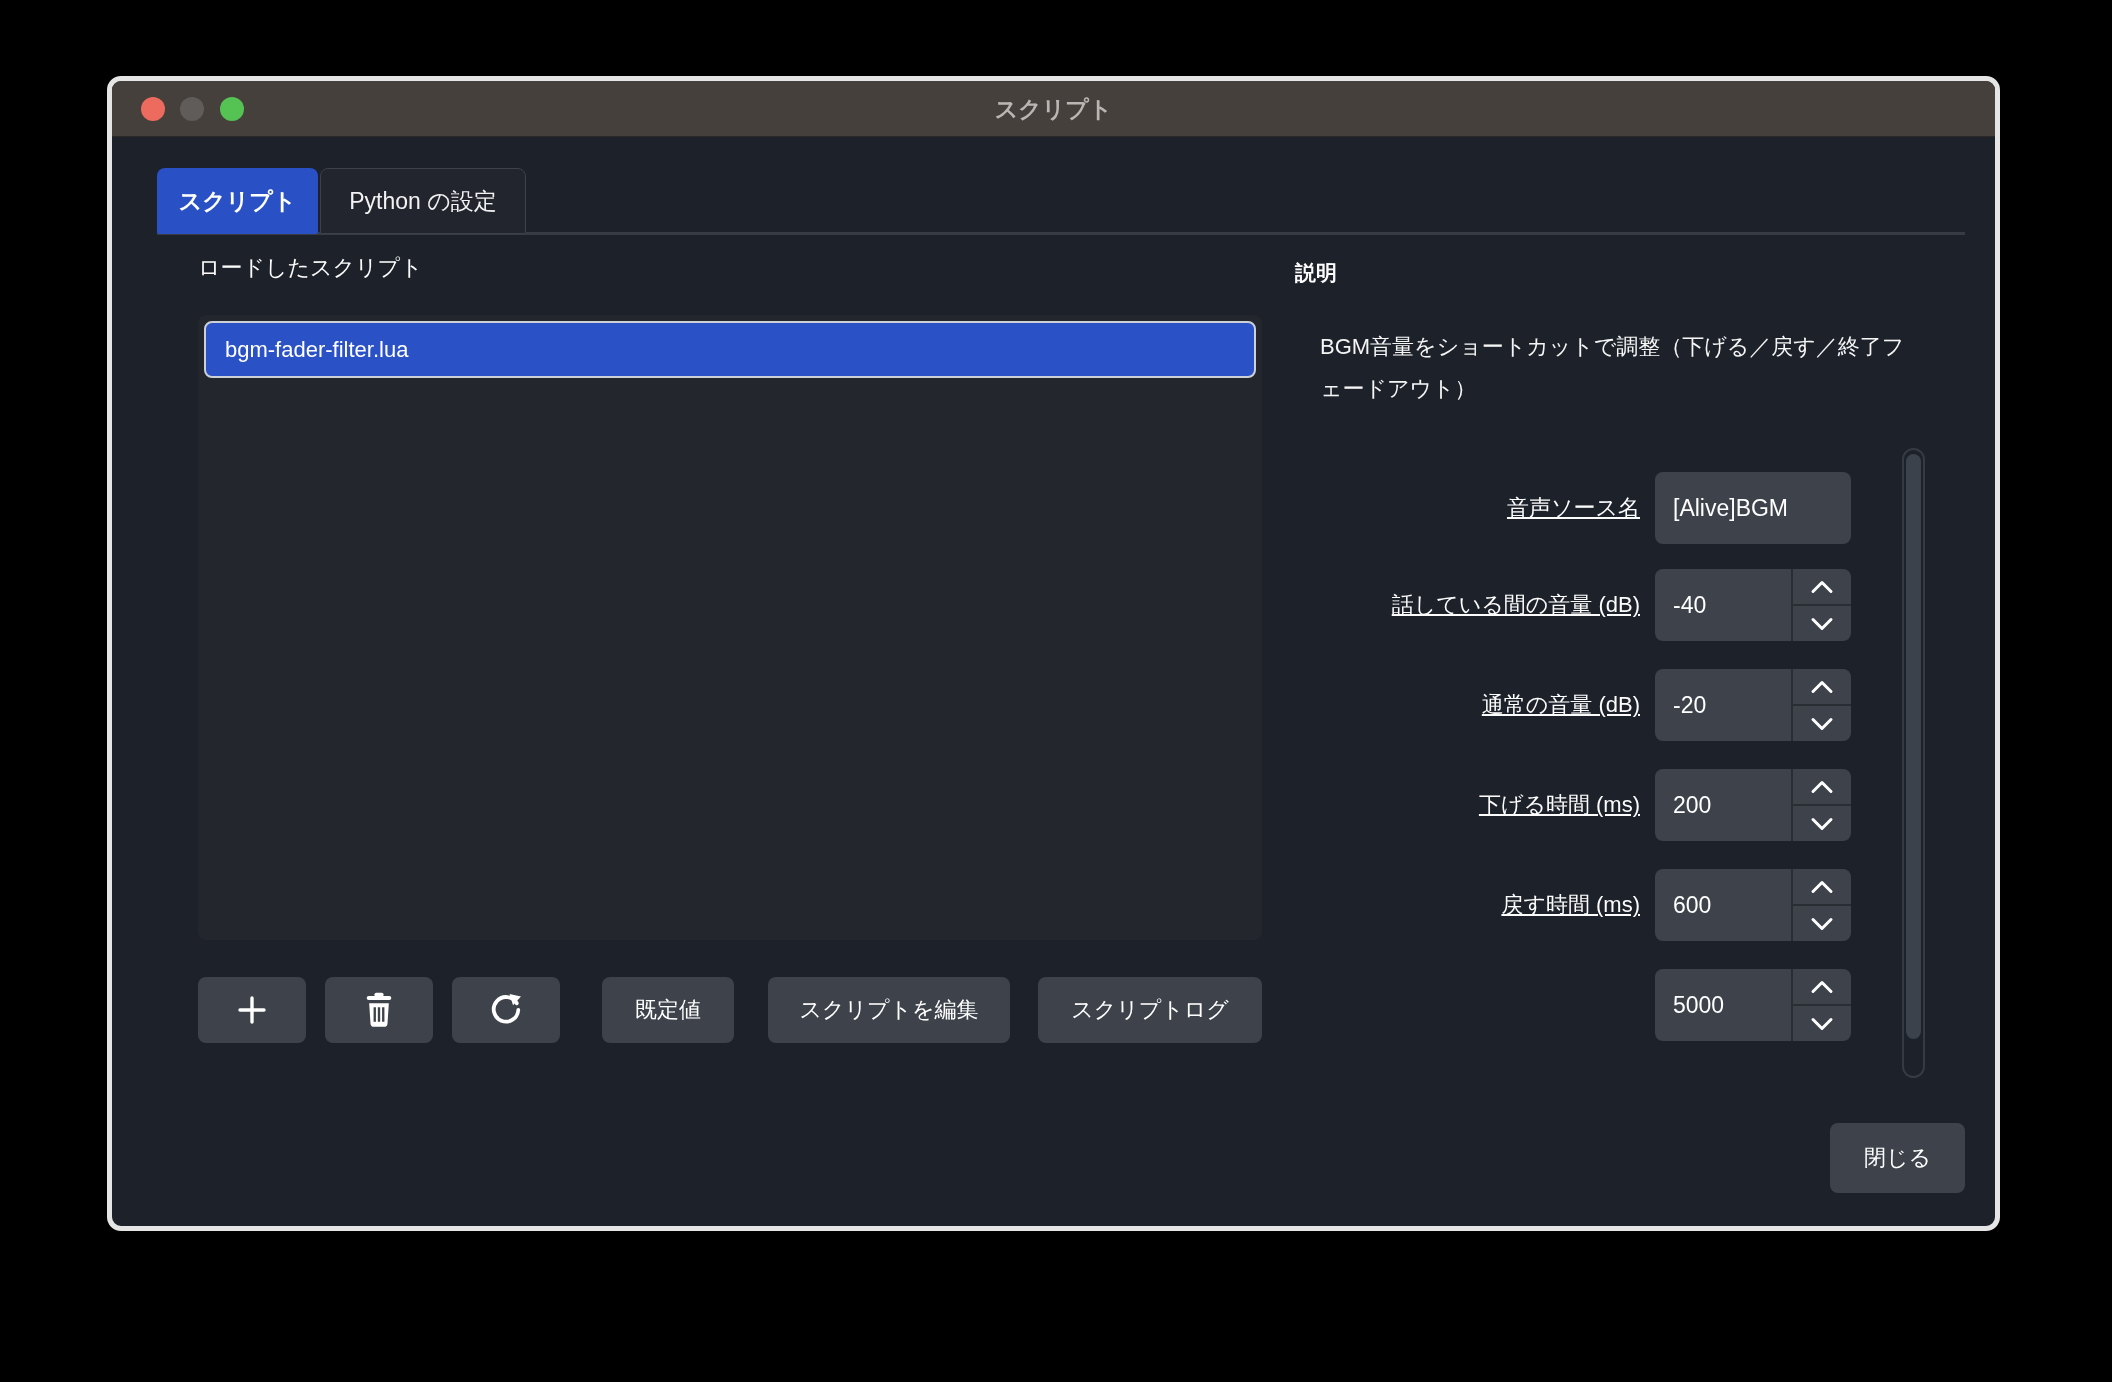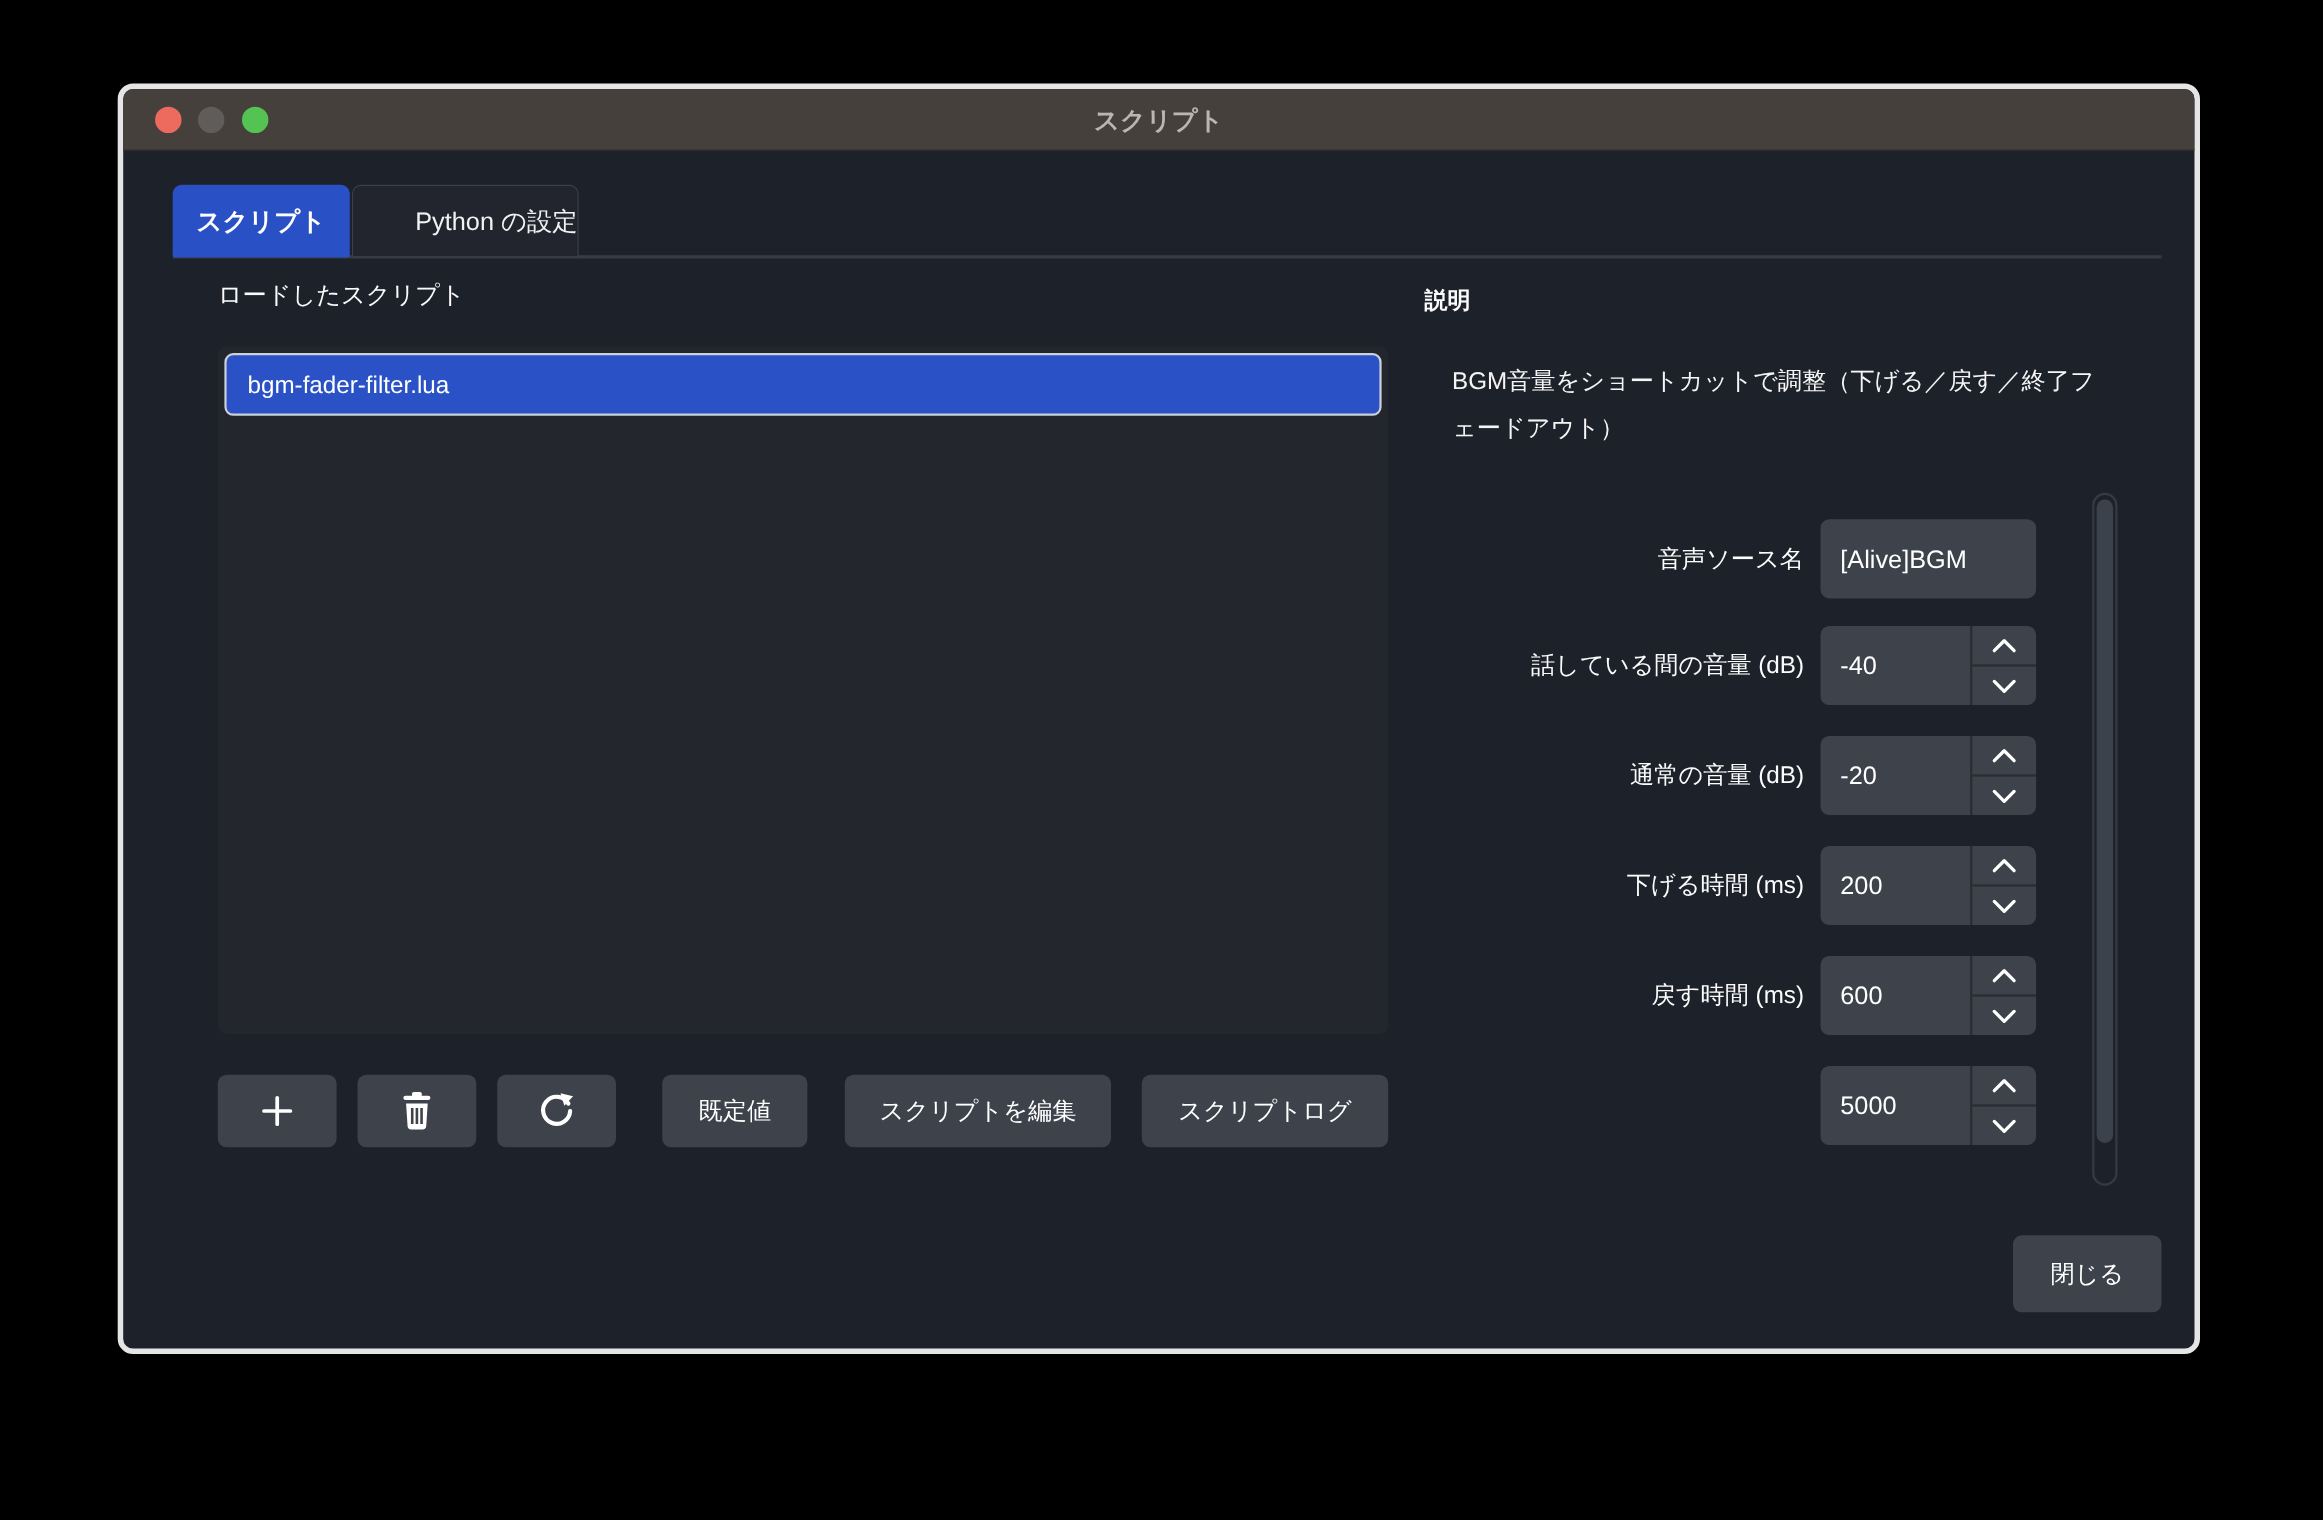--- a/index.html
+++ b/index.html
@@ -18,21 +18,21 @@
   .light.red   { left:29px;  background:#ec6a5e; }
   .light.mid   { left:68px;  background:#605c59; }
   .light.green { left:108px; background:#55c353; }
 
   
   .tab { position:absolute; top:87px; height:66px; border-radius:8px 8px 2px 2px;
     font-size:23px; font-weight:600; color:#fff; display:flex; align-items:center;
     justify-content:center; z-index:2; }
   .tab.active { left:45px; width:161px; background:#2a50c6; }
   .tab.inactive { left:208px; width:206px; background:#22252d; border:1px solid #3c414a;
-    font-weight:400; color:#f2f2f2;justify-content:flex-end; }
+    font-weight:400; color:#f2f2f2; }
   .tab-underline { position:absolute; left:45px; top:151px; width:1808px; height:3px;
     background:#373b43; z-index:1; }
 
   
   .loaded-label { position:absolute; left:86px; top:172px; color:#fbfbfb; font-size:22px; }
   .script-list { position:absolute; left:86px; top:234px; width:1064px; height:625px;
     background:#23262d; border-radius:8px; }
   .script-item { position:absolute; left:6px; top:6px; width:1052px; height:57px;
     background:#2a51c6; border:2px solid #ccd1d8; border-radius:8px;
     display:flex; align-items:center; color:#fff; font-size:22px; padding-left:19px; }
@@ -49,21 +49,21 @@
   .btn-edit   { left:656px; width:242px; }
   .btn-log    { left:926px; width:224px; }
 
   
   .desc-label { position:absolute; left:1183px; top:178px; color:#fbfbfb; font-size:21px; font-weight:600; }
   .desc-text  { position:absolute; left:1208px; top:245px; width:585px; color:#f5f5f5;
     font-size:22px; line-height:42px; word-break:break-all; }
 
   .form-row { position:absolute; left:0; height:72px; width:1893px; }
   .field-label { position:absolute; right:365px; top:0; height:72px; width:520px;
-    display:flex; align-items:center; justify-content:flex-end; color:#fcfcfc; font-size:22px; }
+    display:flex; align-items:center; justify-content:flex-end; color:#fcfcfc; font-size:22px;text-decoration:underline; }
   .field-box { position:absolute; left:1543px; top:0; width:196px; height:72px;
     background:#3d424b; border-radius:8px; display:flex; overflow:hidden; }
   .field-input { flex:1; min-width:0; background:transparent; border:none; outline:none;
     color:#fff; font-size:23px; padding-left:18px; font-family:inherit; }
   .spin-col { width:60px; border-left:2px solid #292d34; display:flex; flex-direction:column; }
   .spin-btn { flex:1; display:flex; align-items:center; justify-content:center; cursor:default; }
   .spin-btn.up { border-bottom:2px solid #292d34; }
 
   
   .scrollbar { position:absolute; left:1790px; top:367px; width:23px; height:630px;

